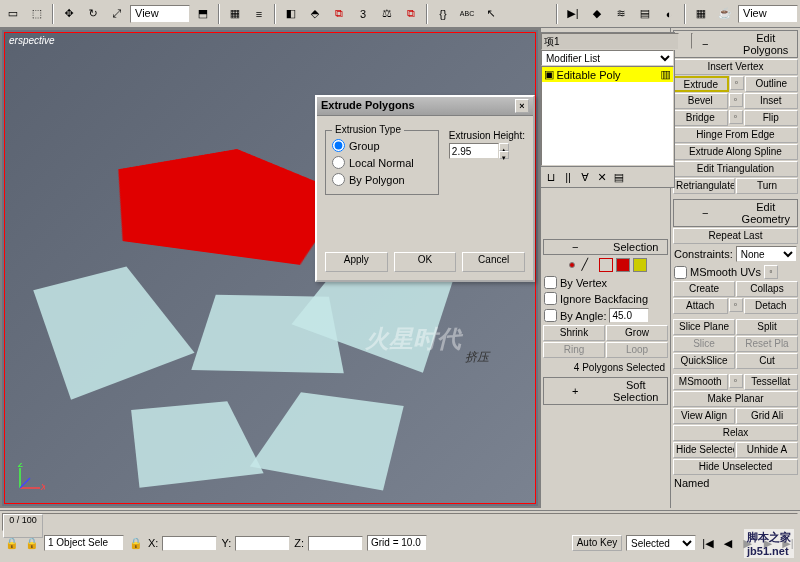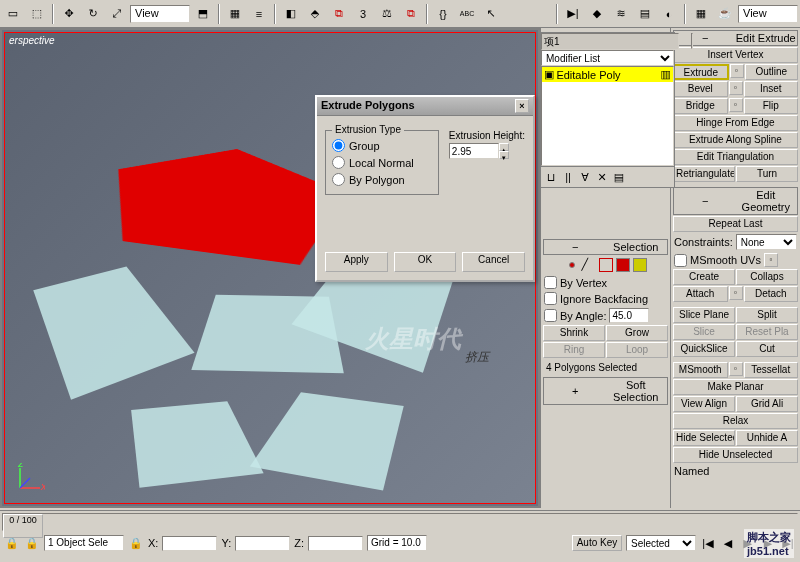--- a/index.html
+++ b/index.html
@@ -157,31 +157,31 @@
           <input class="spinner-input" value="45.0" style="">
         </div>
       <div class="btn-row">
           <div class="btn">Shrink</div>
           <div class="btn">Grow</div>
         </div>
       <div class="btn-row">
           <div class="btn" style="color:#888">Ring</div>
           <div class="btn" style="color:#888">Loop</div>
         </div>
-      <div style="text-align:left; padding:3px; font-size:10px">4 Polygons Selected</div>
+      <div style="text-align:right; padding:3px; font-size:10px">4 Polygons Selected</div>
       <div class="panel-header">
           <span class="pm">+</span>
           <span>Soft Selection</span>
         </div>
     </div>
 
     <div class="panel-col" style="width:128px">
       <div class="panel-header">
           <span class="pm">−</span>
-          <span>Edit Extrude</span>
+          <span>Edit Polygons</span>
         </div>
       <div class="btn">Insert Vertex</div>
       <div class="btn-row">
           <div class="btn highlighted">Extrude</div>
           <div class="sq">▫</div>
           <div class="btn">Outline</div>
         </div>
       <div class="btn-row">
           <div class="btn">Bevel</div>
           <div class="sq">▫</div>

